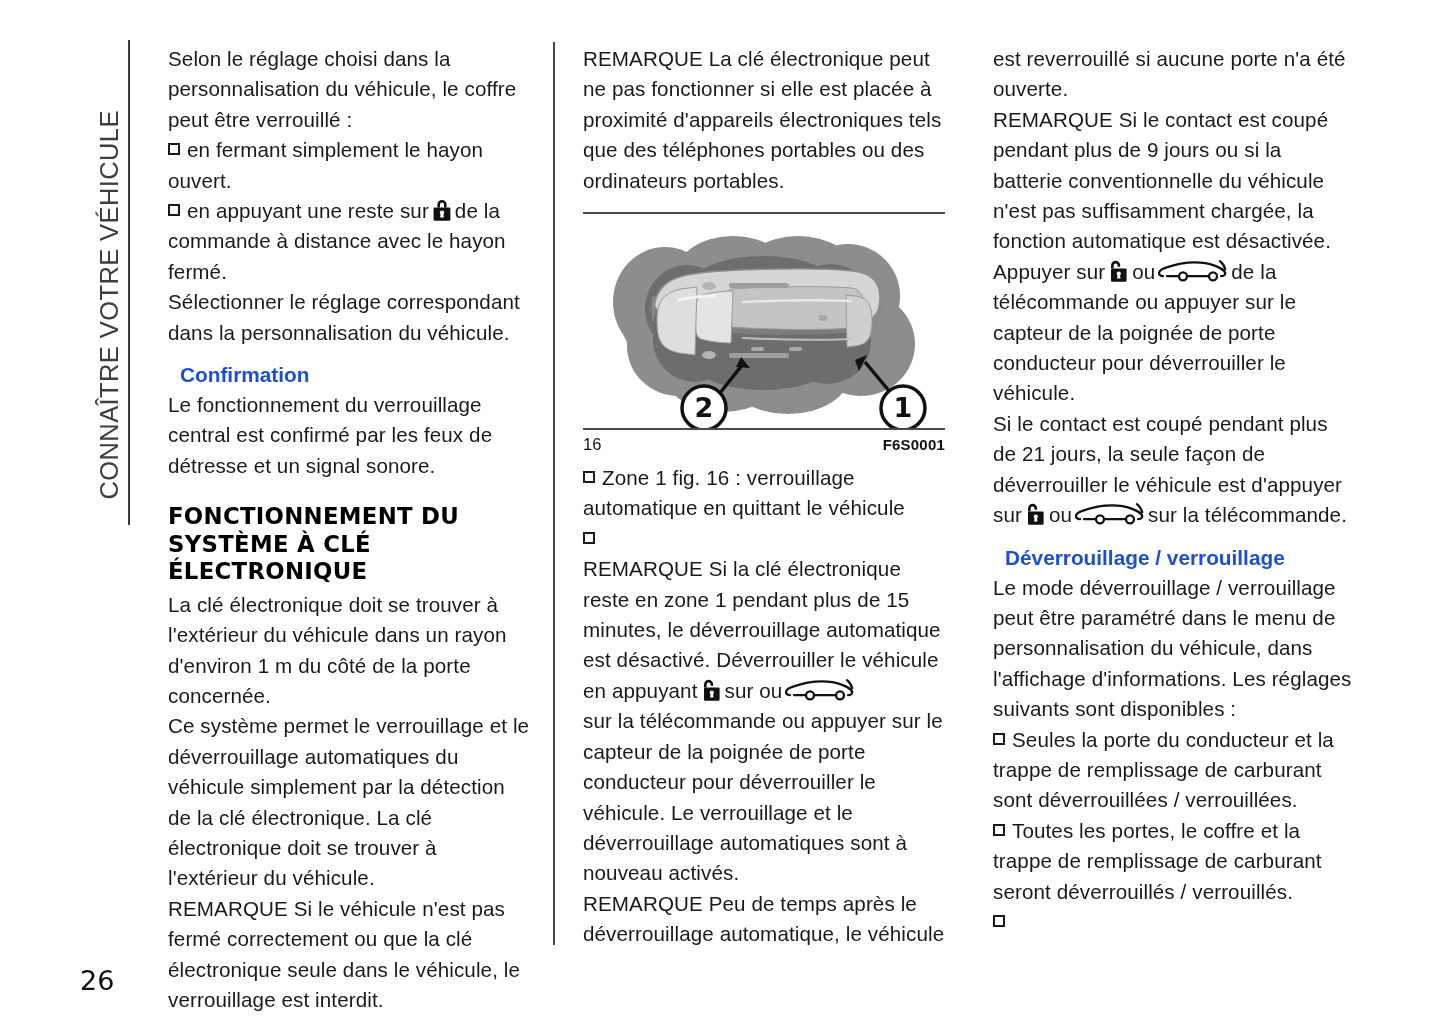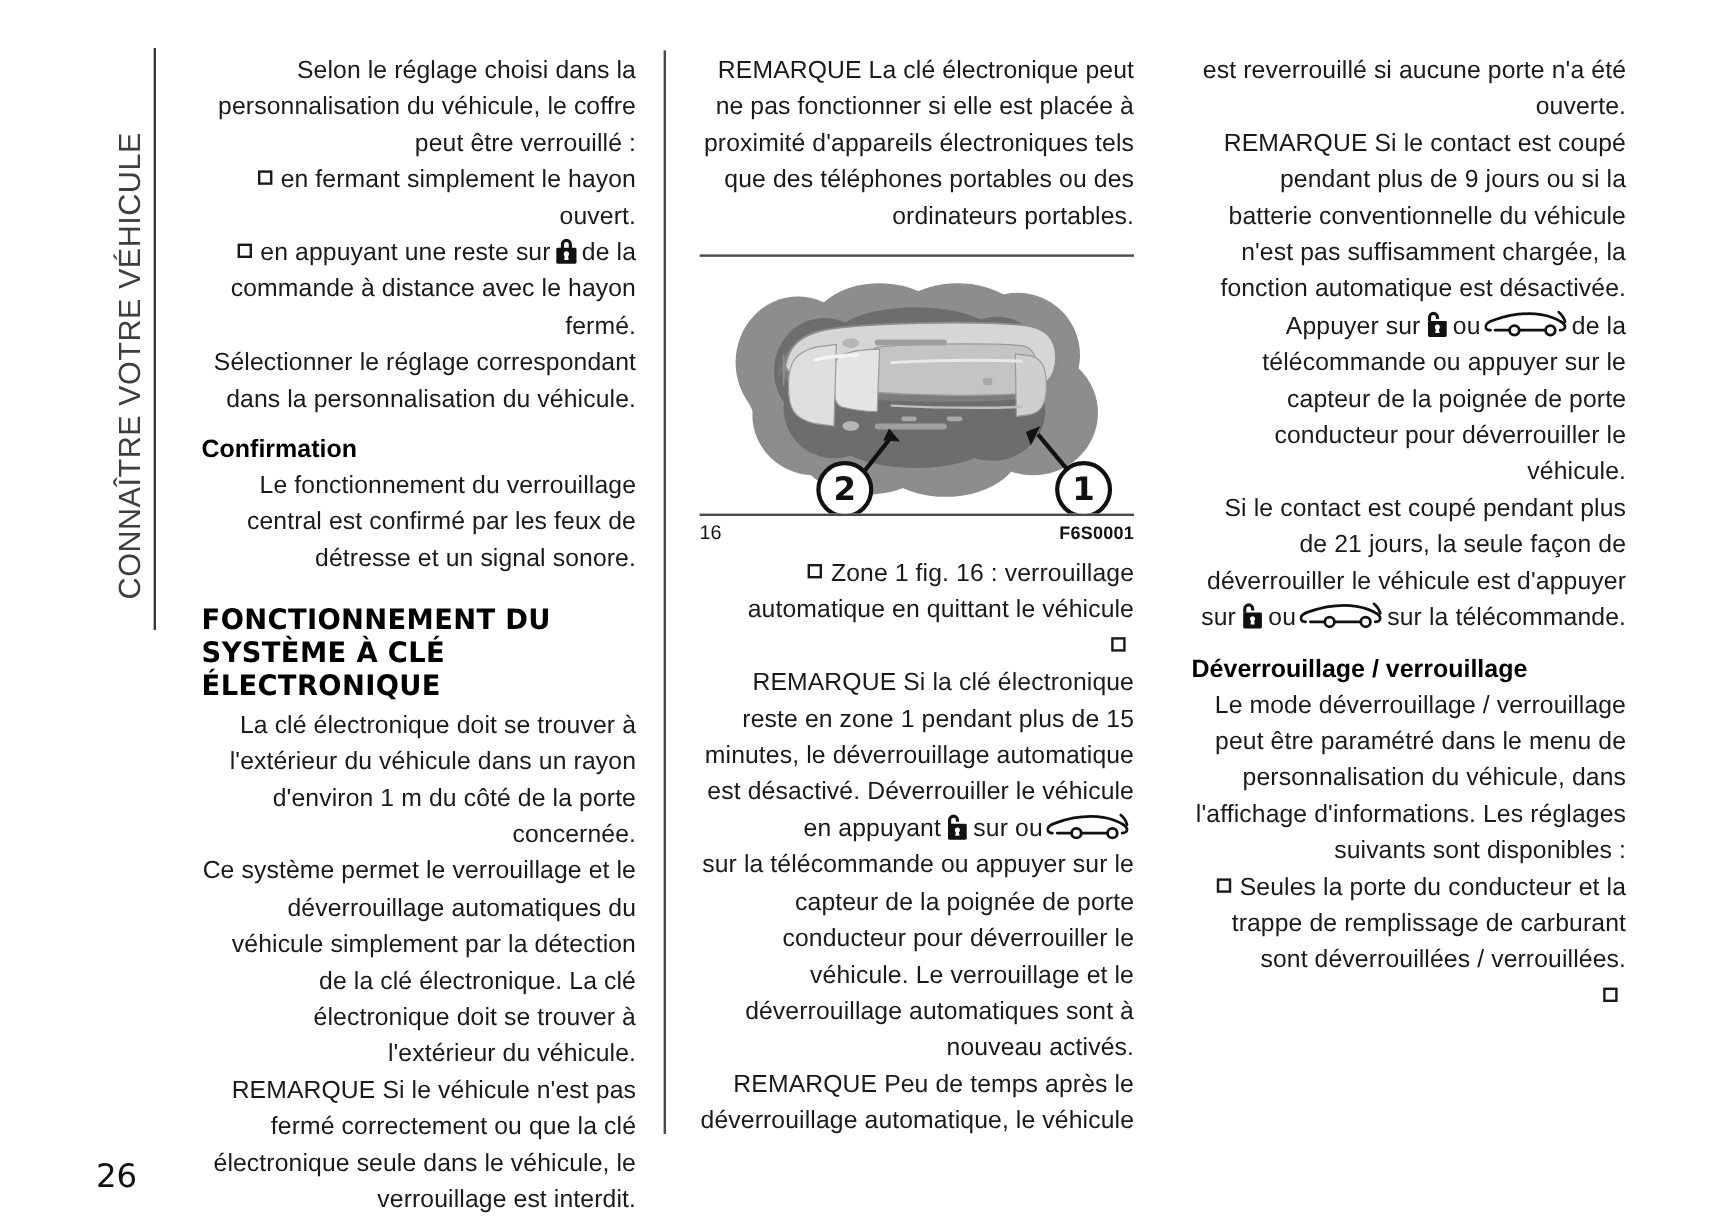--- a/index.html
+++ b/index.html
@@ -67,32 +67,32 @@
     background: #4a4a4a;
   }
   #rule1 { left: 553px; }
 
   
   p.t {
     margin: 0 0 0 0;
     font-size: 20.6px;
     line-height: 30.4px;
     letter-spacing: 0.005em;
-    text-align: right;
+    text-align: left;
     color: #1a1a1a;
   }
   p.t + p.t { margin-top: 0px; }
   .gap-m { height: 9px; }
 
   h3.sub {
-    margin: 12px 0 0 0;
+    margin: 12px 0 0 12px;
     font-size: 20.8px;
     line-height: 30px;
     font-weight: bold;
-    color: #000000;
+    color: #1d4ed8;
   }
 
   h2.head {
     margin: 22px 0 4px 0;
     font-size: 23.5px;
     line-height: 27.5px;
     font-weight: 900;
     letter-spacing: 0.3px;
     color: #000;
     font-family: "DejaVu Sans", sans-serif;
@@ -339,19 +339,20 @@
             <circle cx="25" cy="17.3" r="4.0" fill="#fff" stroke="#111" stroke-width="2.3"></circle>
             <circle cx="55" cy="17.3" r="4.0" fill="#fff" stroke="#111" stroke-width="2.3"></circle>
           </svg></span><span>sur la télécommande.</span></p>
 
     <h3 class="sub">Déverrouillage / verrouillage</h3>
 
     <p class="t">Le mode déverrouillage / verrouillage peut être paramétré dans le menu de personnalisation du véhicule, dans l'affichage d'informations. Les réglages suivants sont disponibles :</p>
 
     <p class="t"><span class="bullet-sq"></span><span>Seules la porte du conducteur et la trappe de remplissage de carburant sont déverrouillées / verrouillées.</span></p>
 
+    <p class="t"><span class="bullet-sq"></span><span>Toutes les portes, le coffre et la trappe de remplissage de carburant seront déverrouillés / verrouillés.</span></p>
 
     <p class="t"><span class="bullet-sq"></span></p>
   </div>
 
   <div class="pagenum">26</div>
 
 </div>
 
 </body></html>

